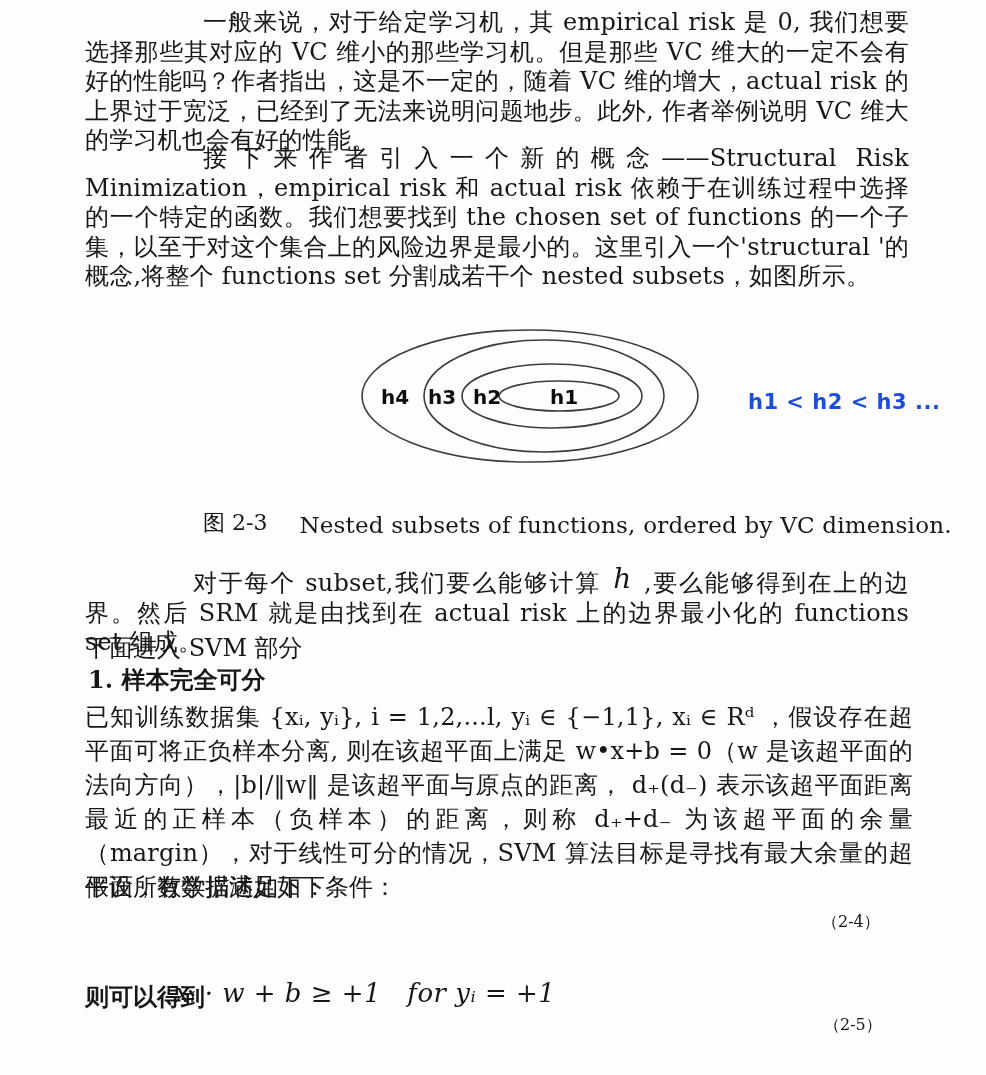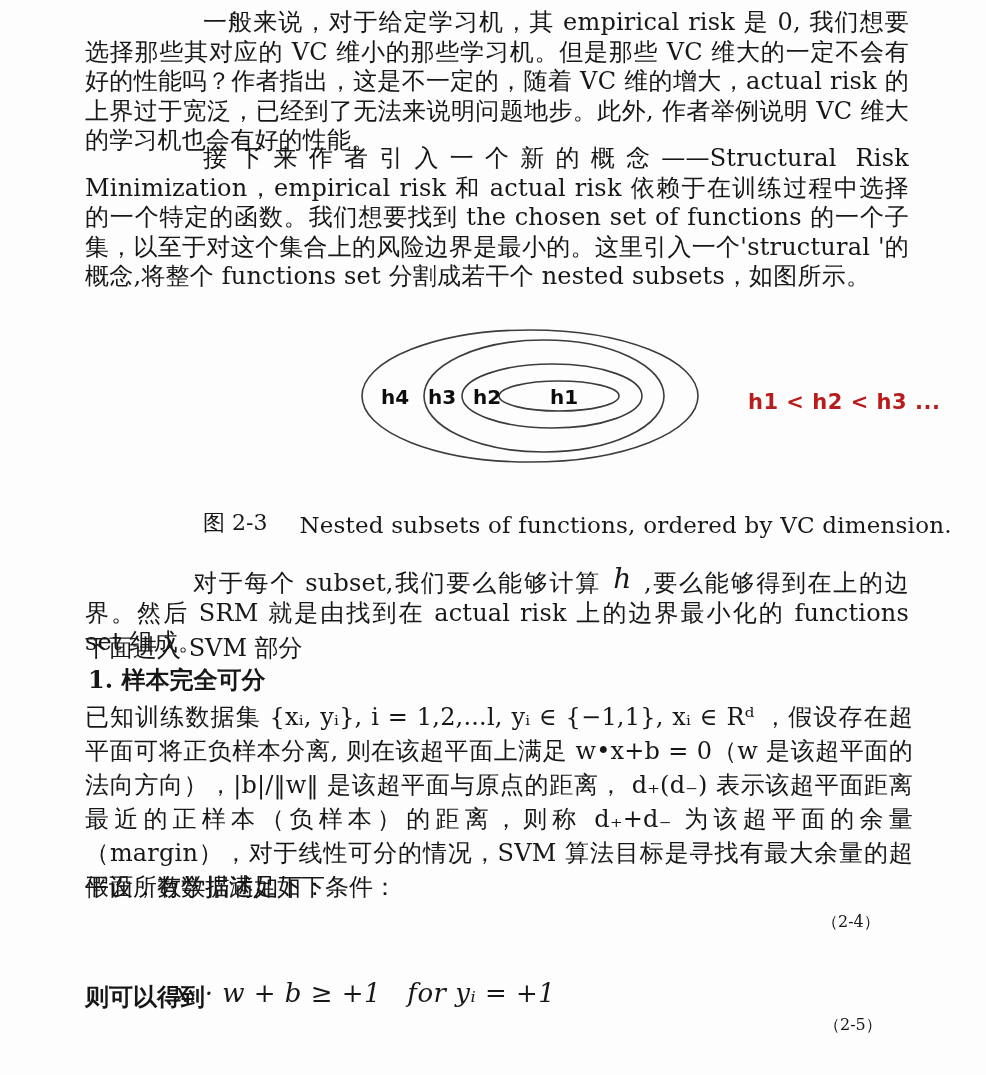--- a/index.html
+++ b/index.html
@@ -26,21 +26,21 @@
   .math-h{
     font-style:italic;font-size:28px;
     font-family:"DejaVu Serif","Liberation Serif",serif;
     position:relative;top:-3px;padding:0 3px;
   }
   
   .fig-svg{left:358px;top:328px;width:352px;height:142px;}
   .fig-side{
     left:748px;top:390px;
     font-family:"DejaVu Sans","Liberation Sans",sans-serif;
-    font-weight:700;font-size:21px;color:#b91c1c;
+    font-weight:700;font-size:21px;color:#1d4ed8;
     letter-spacing:0.5px;
   }
   .fig-caption{left:203px;top:508px;display:flex;align-items:flex-end;gap:32px;}
   .fig-caption .cap-no{font-size:22px;}
   .fig-caption .cap-text{font-size:23px;letter-spacing:0.2px;}
   svg text{
     font-family:"DejaVu Sans","Liberation Sans",sans-serif;
     font-weight:700;font-size:20px;fill:#0d0d0d;
   }
   svg ellipse{fill:none;stroke:#3c3c3c;stroke-width:1.6;}

